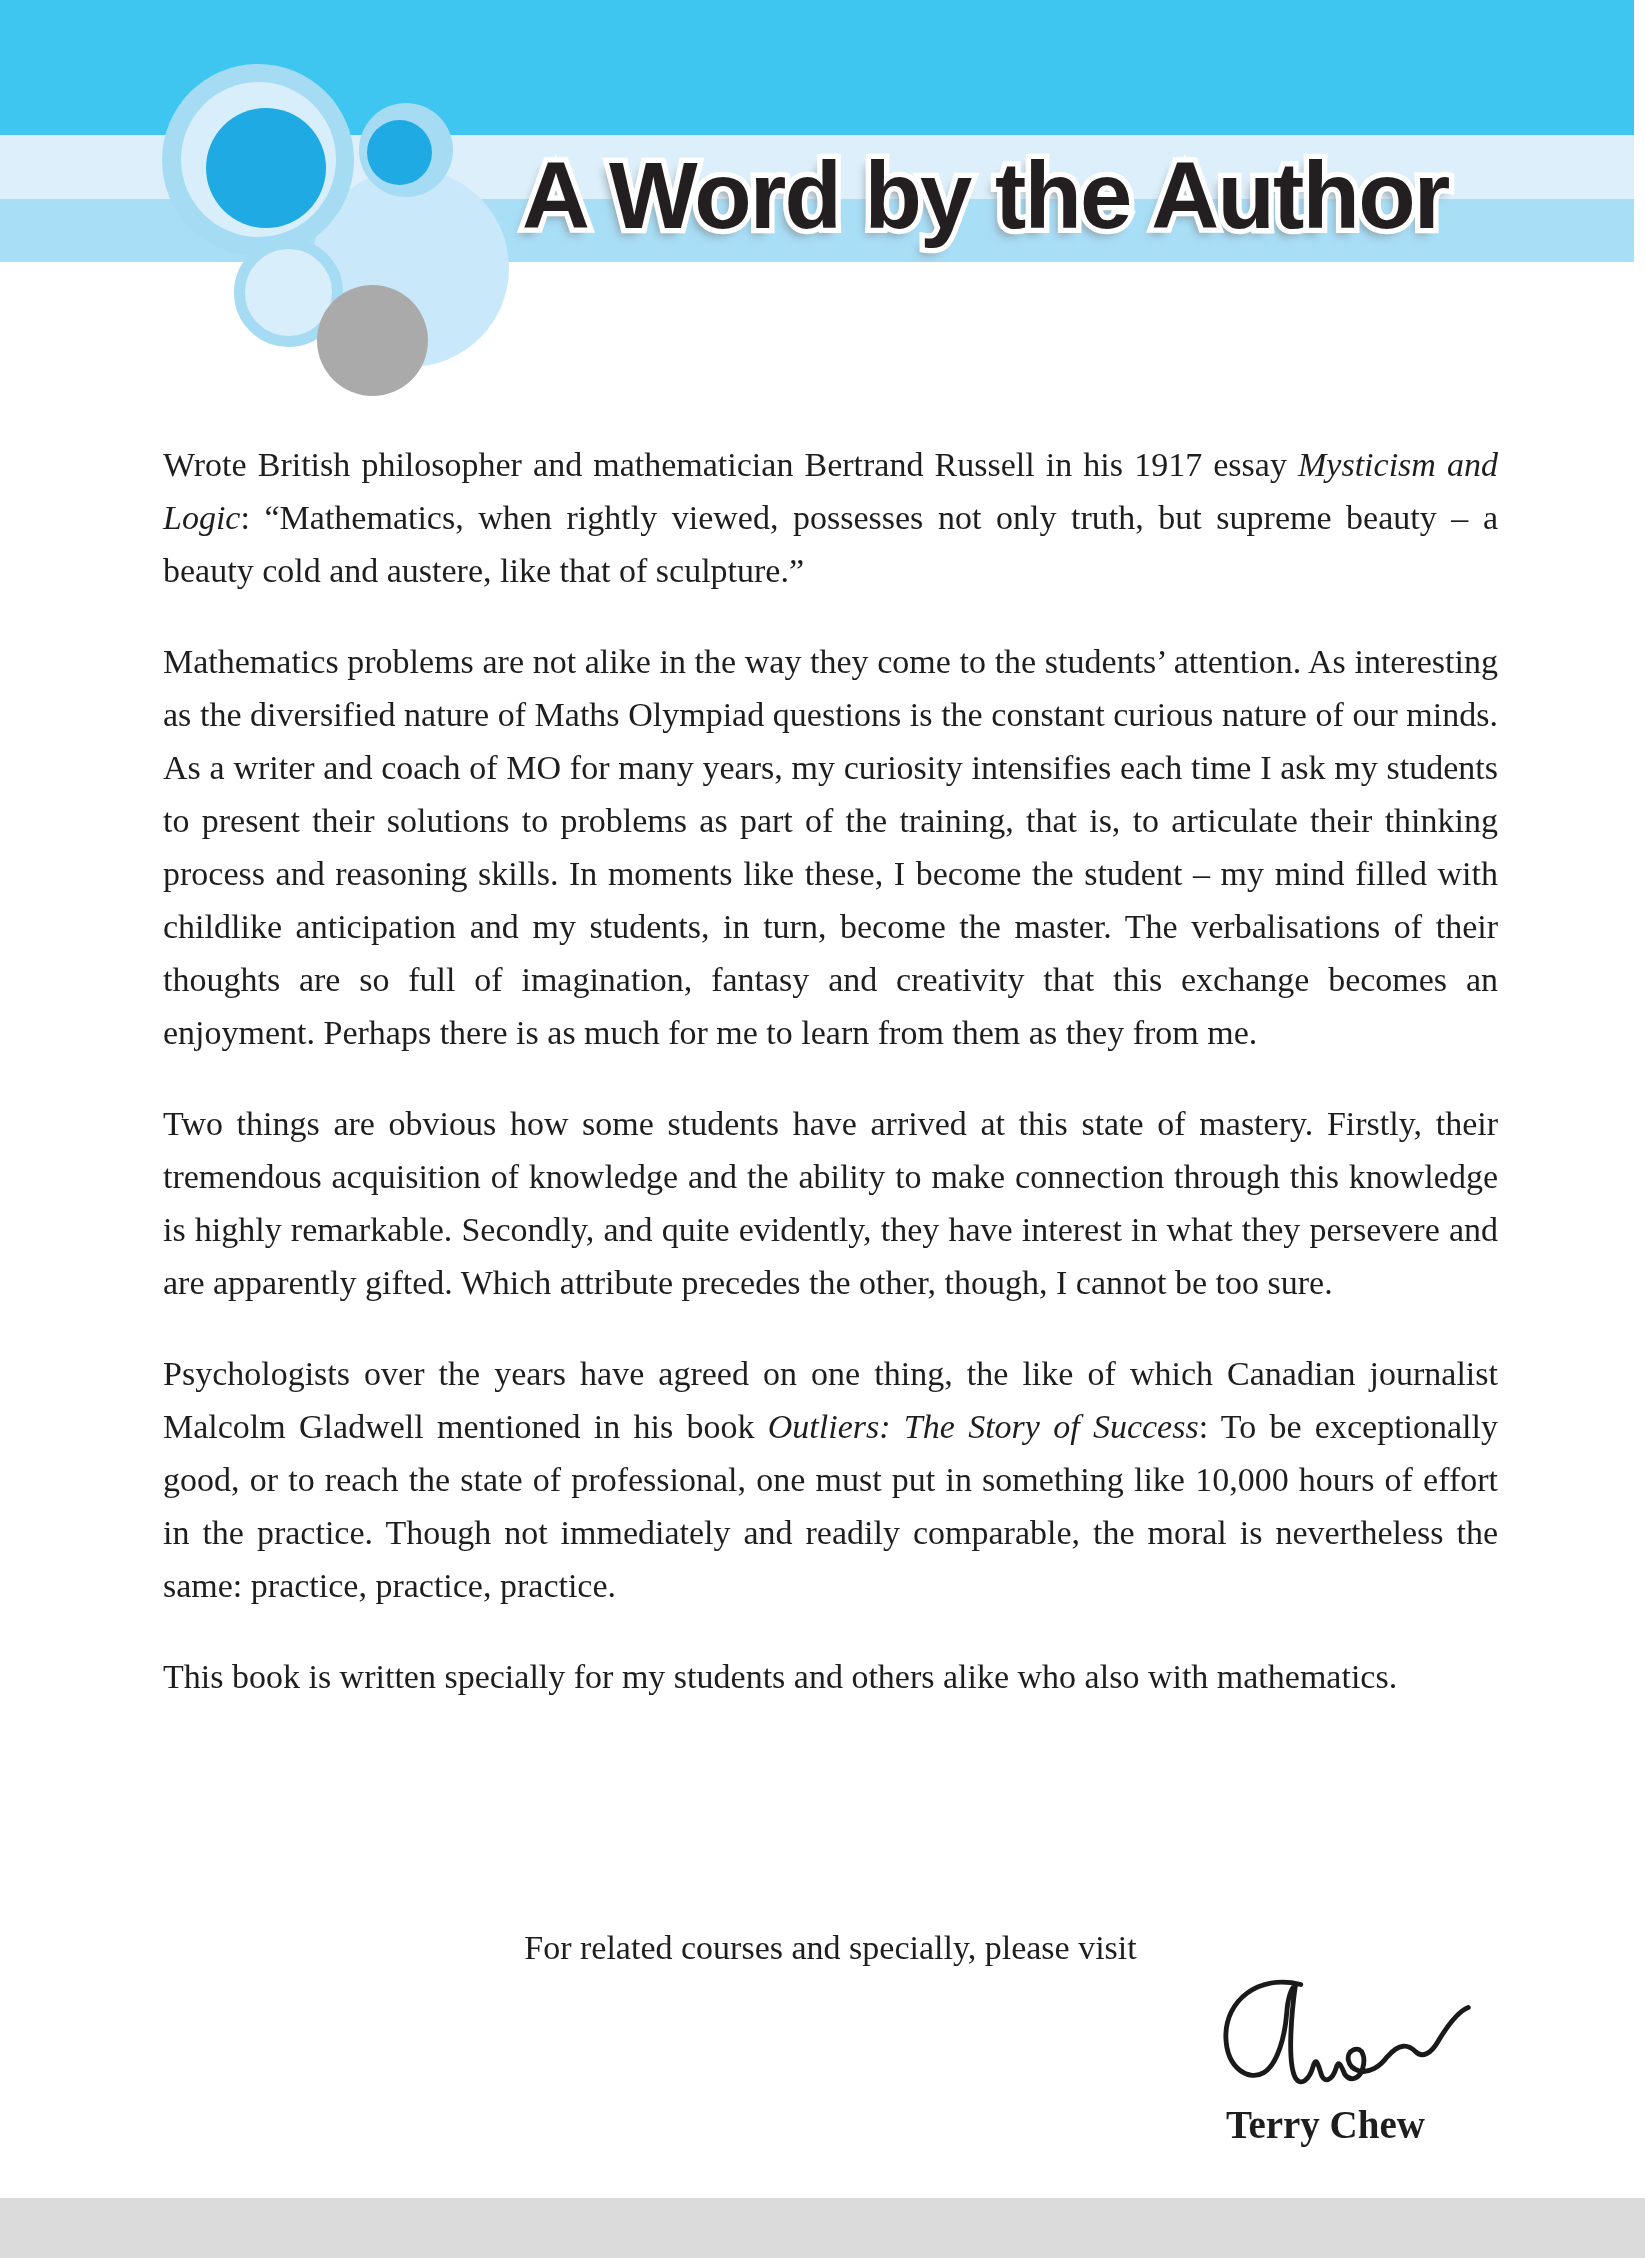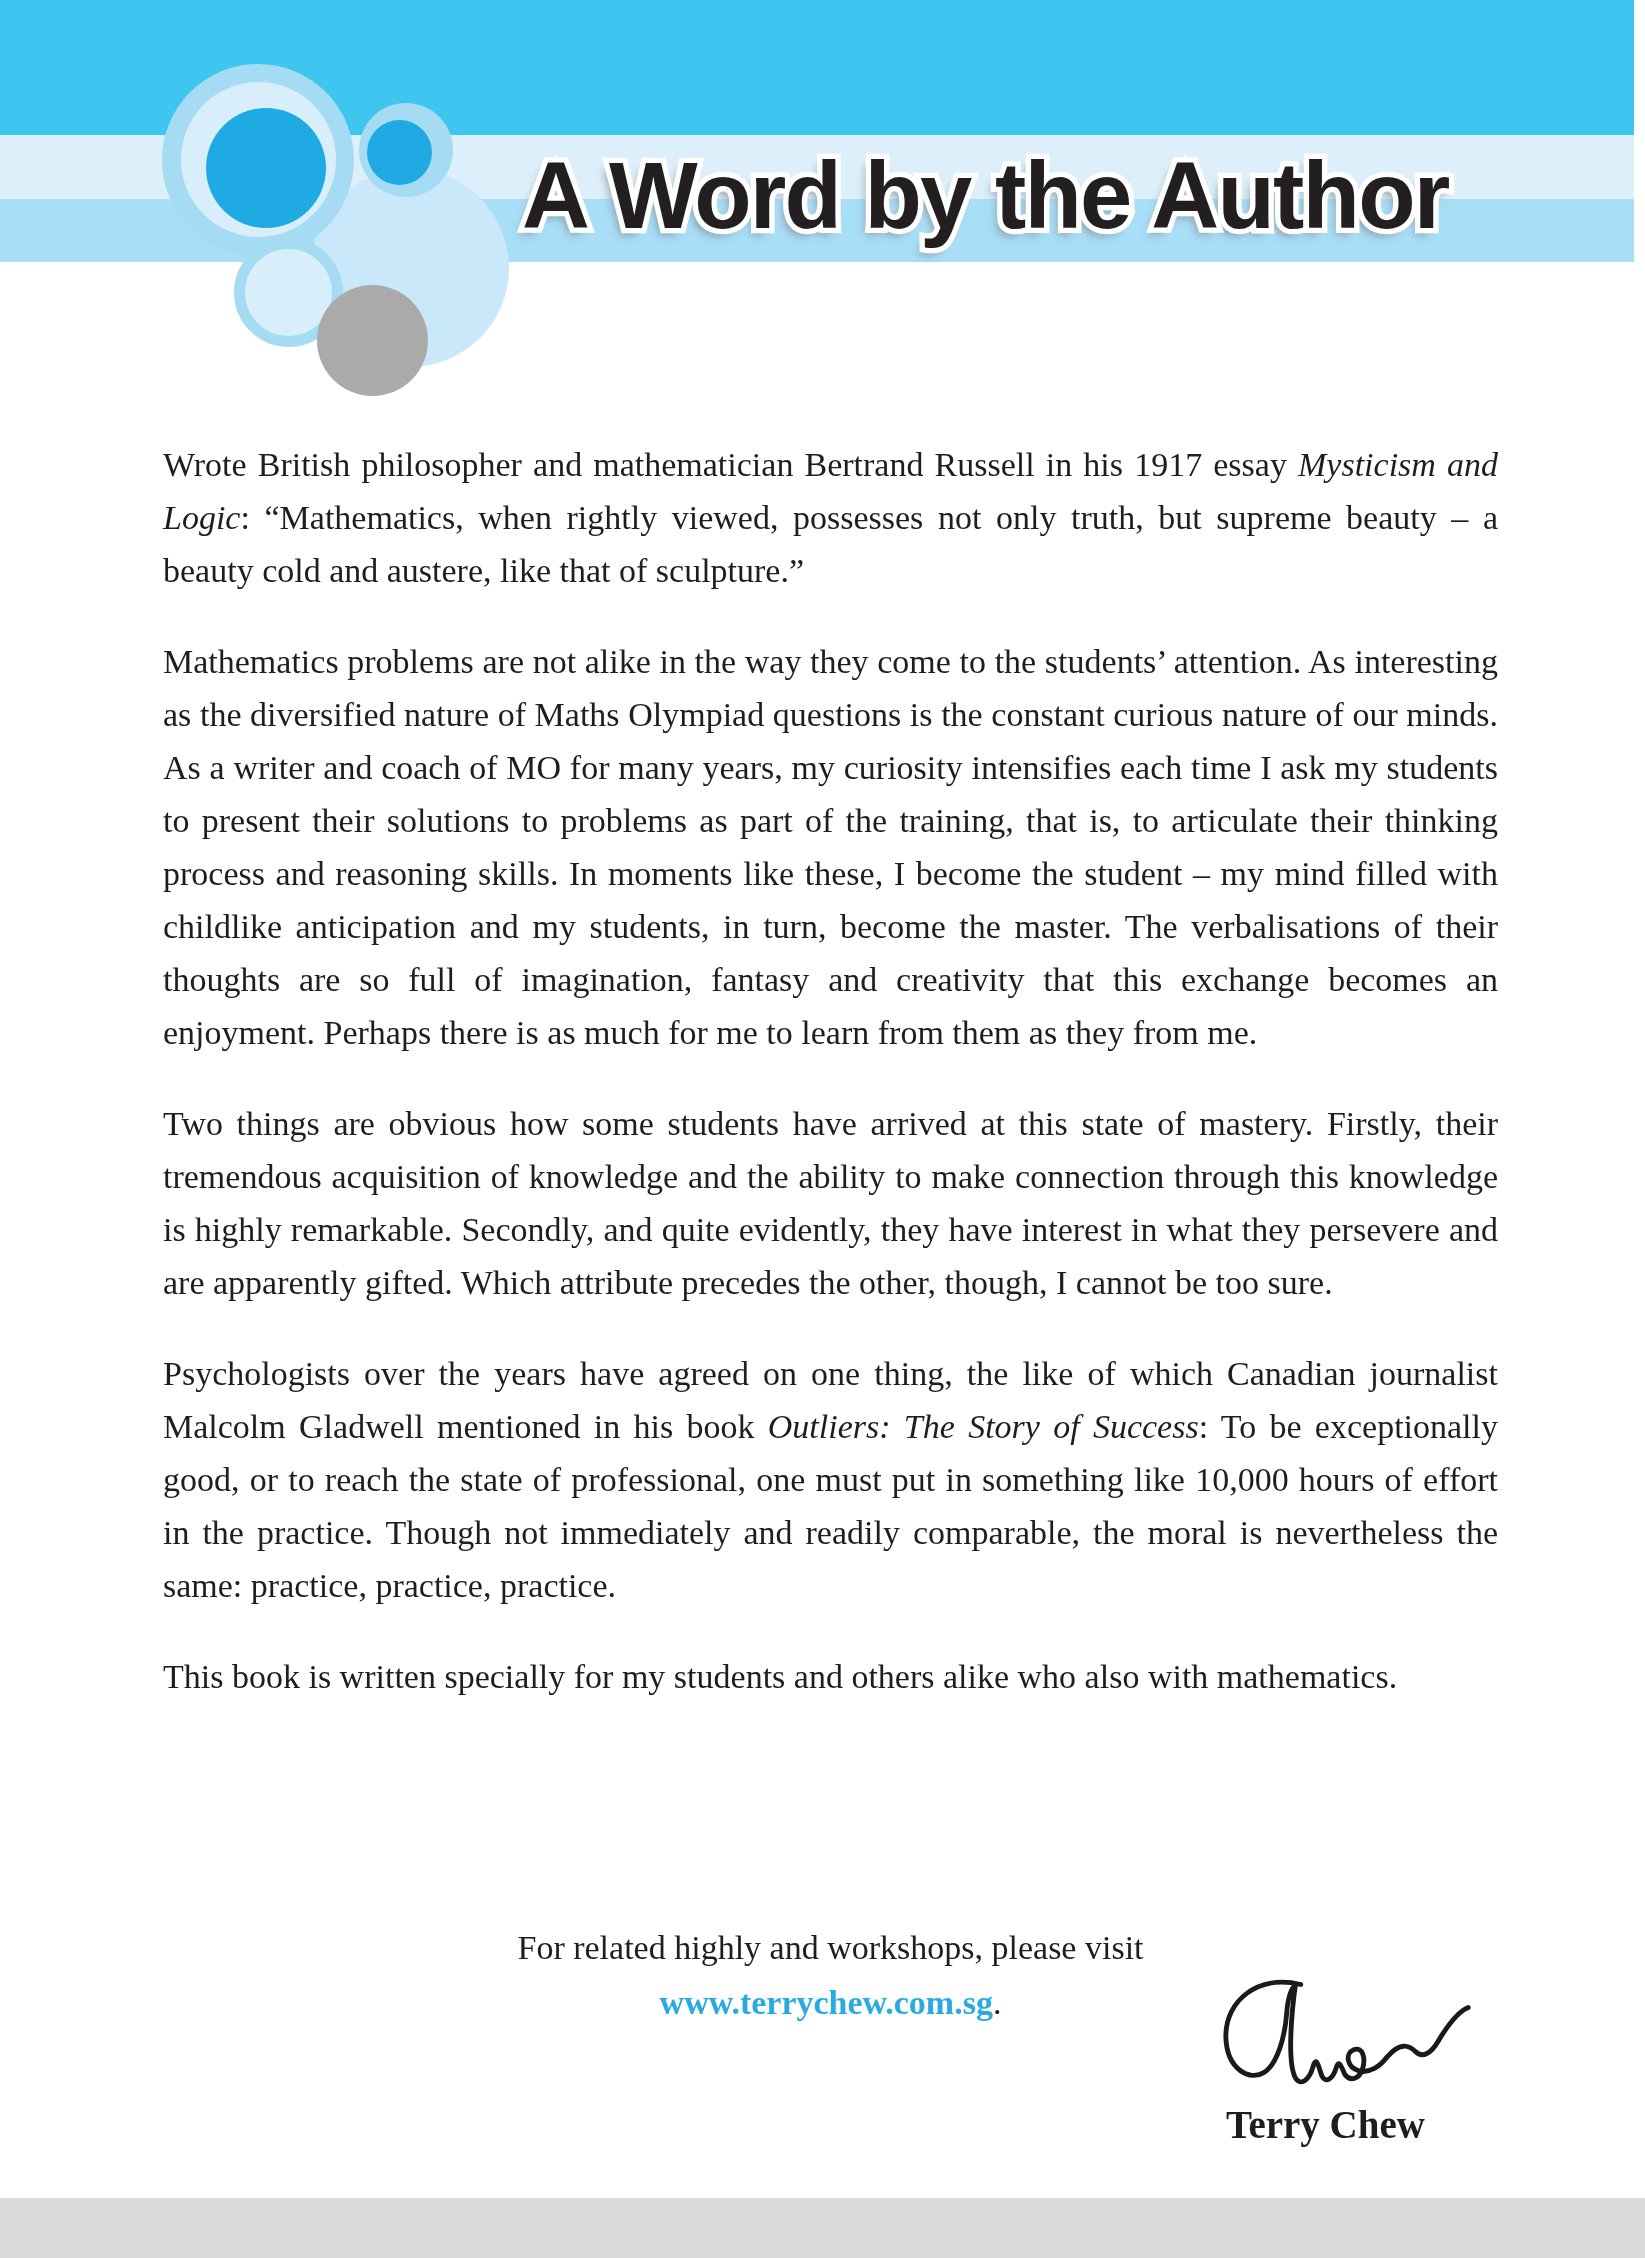--- a/index.html
+++ b/index.html
@@ -91,22 +91,21 @@
 
   <main class="body-text" id="paragraphs">
       <p><span>Wrote British philosopher and mathematician Bertrand Russell in his 1917 essay </span><span class="it">Mysticism and Logic</span><span>: “Mathematics, when rightly viewed, possesses not only truth, but supreme beauty – a beauty cold and austere, like that of sculpture.”</span></p>
       <p><span>Mathematics problems are not alike in the way they come to the students’ attention. As interesting as the diversified nature of Maths Olympiad questions is the constant curious nature of our minds. As a writer and coach of MO for many years, my curiosity intensifies each time I ask my students to present their solutions to problems as part of the training, that is, to articulate their thinking process and reasoning skills. In moments like these, I become the student – my mind filled with childlike anticipation and my students, in turn, become the master. The verbalisations of their thoughts are so full of imagination, fantasy and creativity that this exchange becomes an enjoyment. Perhaps there is as much for me to learn from them as they from me.</span></p>
       <p><span>Two things are obvious how some students have arrived at this state of mastery. Firstly, their tremendous acquisition of knowledge and the ability to make connection through this knowledge is highly remarkable. Secondly, and quite evidently, they have interest in what they persevere and are apparently gifted. Which attribute precedes the other, though, I cannot be too sure.</span></p>
       <p><span>Psychologists over the years have agreed on one thing, the like of which Canadian journalist Malcolm Gladwell mentioned in his book </span><span class="it">Outliers: The Story of Success</span><span>: To be exceptionally good, or to reach the state of professional, one must put in something like 10,000 hours of effort in the practice. Though not immediately and readily comparable, the moral is nevertheless the same: practice, practice, practice.</span></p>
       <p><span>This book is written specially for my students and others alike who also with mathematics.</span></p>
     </main>
 
   <div class="footer-center">
-    <p>For related highly and workshops, please visit</p>
-    <p><a class="url">www.terrychew.com.sg</a><span class="url-period">.</span></p>
+    <p>For related courses and specially, please visit</p>
   </div>
 
   <svg class="signature-svg" viewBox="0 0 312 152" xmlns="http://www.w3.org/2000/svg">
     <path d="M 103 21
          C 55 9, 17 39, 18 81
          C 19 117, 45 131, 61 121
          C 77 111, 85 79, 87 54
          C 88 39, 91 27, 97 21
          C 93 49, 87 109, 97 127
          C 103 137, 113 129, 117 114

